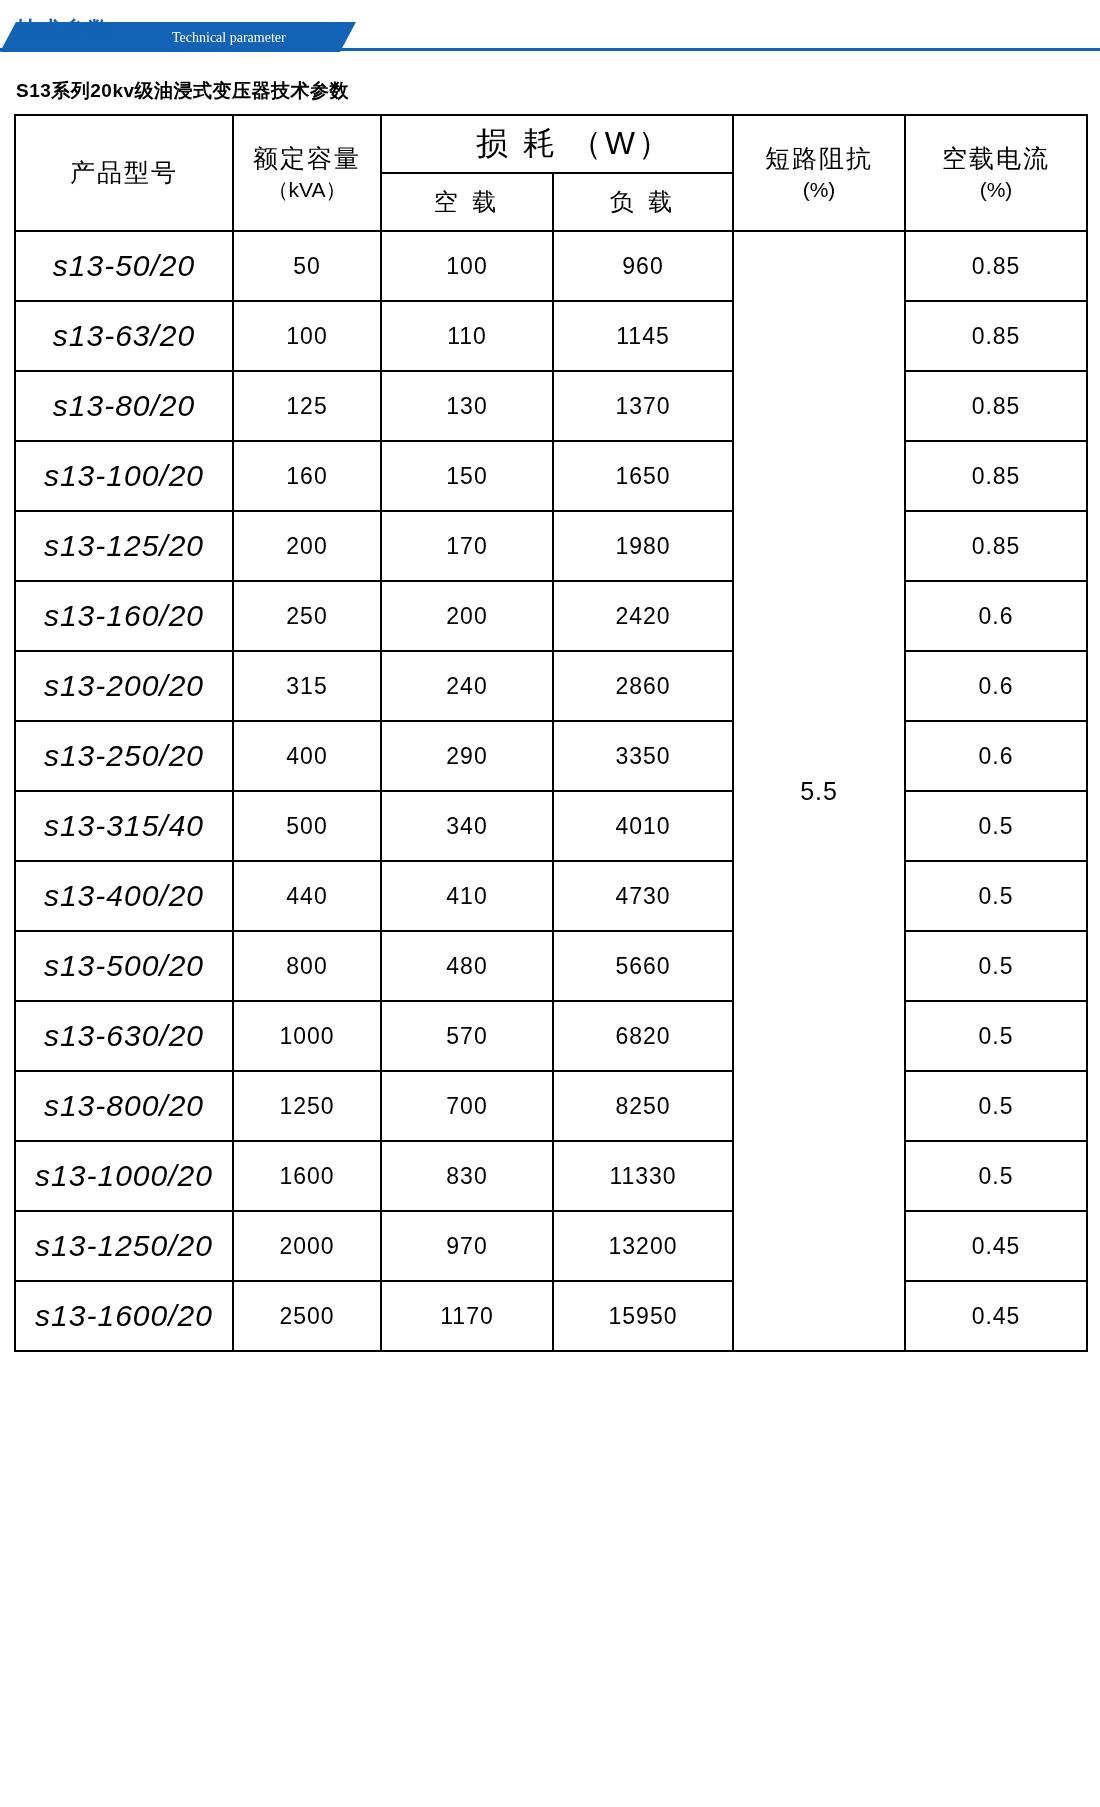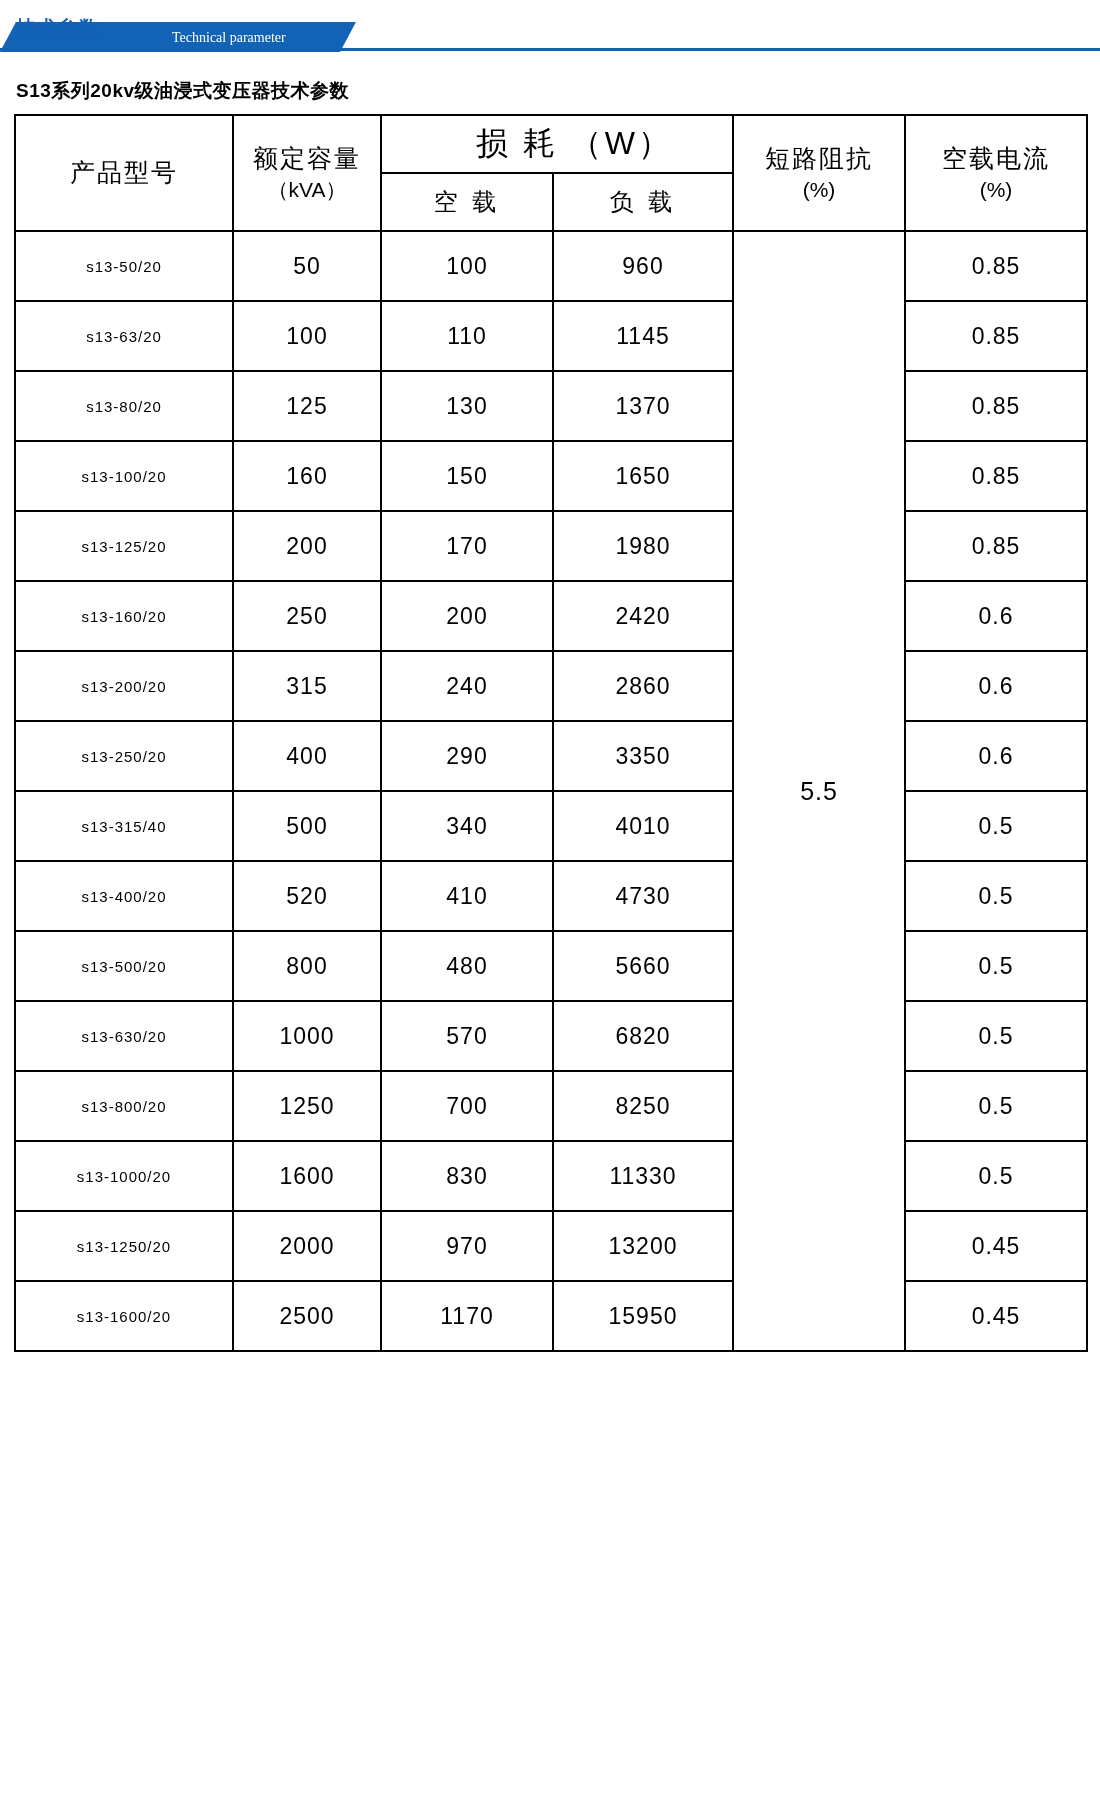--- a/index.html
+++ b/index.html
@@ -37,21 +37,21 @@
     width: 340px;
     height: 30px;
     background: #1262b5;
     transform: skewX(-28deg);
     transform-origin: bottom left;
   }
   .banner-title {
     position: absolute;
     left: 16px;
     top: 15px;
-    font-size: 19px;
+    font-size: 22px;
     font-weight: bold;
     color: #1262b5;
     letter-spacing: 2px;
     font-family: "Liberation Sans", sans-serif;
   }
   .banner-sub {
     position: absolute;
     left: 172px;
     top: 30px;
     font-size: 14px;
@@ -105,22 +105,23 @@
     font-size: 21px;
     letter-spacing: 0;
   }
   
   td.cell {
     font-size: 23px;
     height: 66px;
     letter-spacing: 1px;
   }
   td.model {
-    font-size: 15px;
+    font-size: 30px;
     letter-spacing: 1px;
+    font-style: italic;
   }
   td.imp {
     font-size: 25px;
     letter-spacing: 1px;
   }
 
   
   col.c0 { width: 218px; }
   col.c1 { width: 148px; }
   col.c2 { width: 172px; }
@@ -232,21 +233,21 @@
         </tr>
         <tr>
           <td class="cell model">s13-315/40</td>
           <td class="cell">500</td>
           <td class="cell">340</td>
           <td class="cell">4010</td>
           <td class="cell">0.5</td>
         </tr>
         <tr>
           <td class="cell model">s13-400/20</td>
-          <td class="cell">520</td>
+          <td class="cell">440</td>
           <td class="cell">410</td>
           <td class="cell">4730</td>
           <td class="cell">0.5</td>
         </tr>
         <tr>
           <td class="cell model">s13-500/20</td>
           <td class="cell">800</td>
           <td class="cell">480</td>
           <td class="cell">5660</td>
           <td class="cell">0.5</td>

